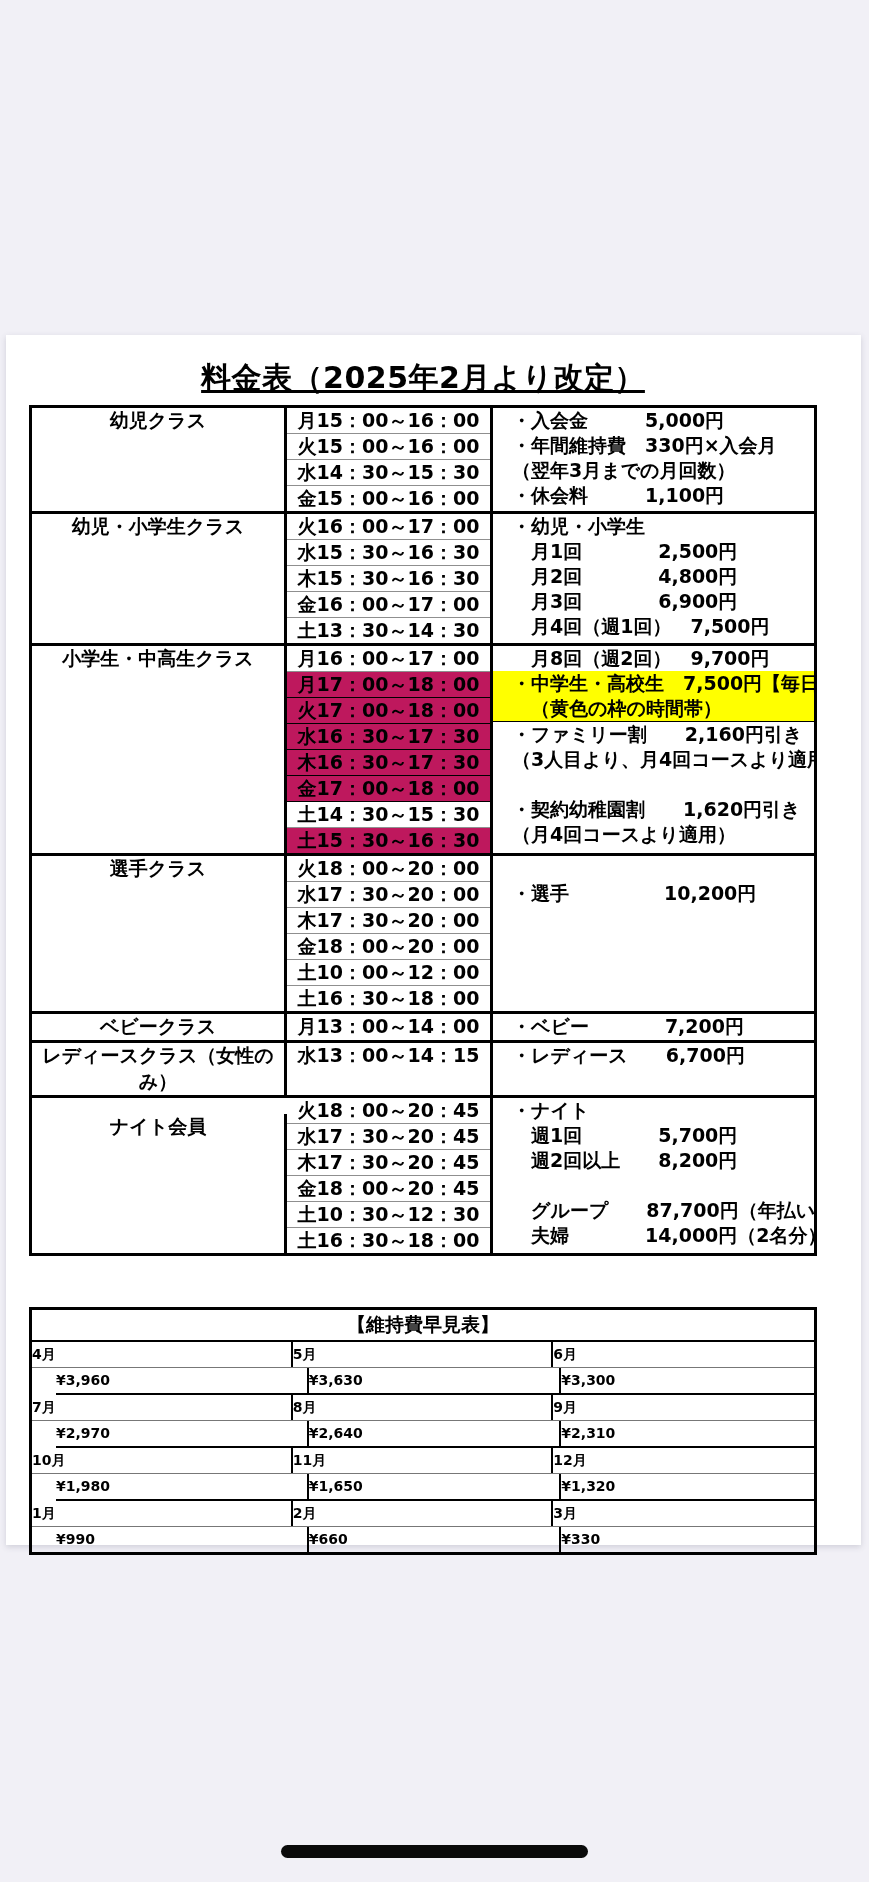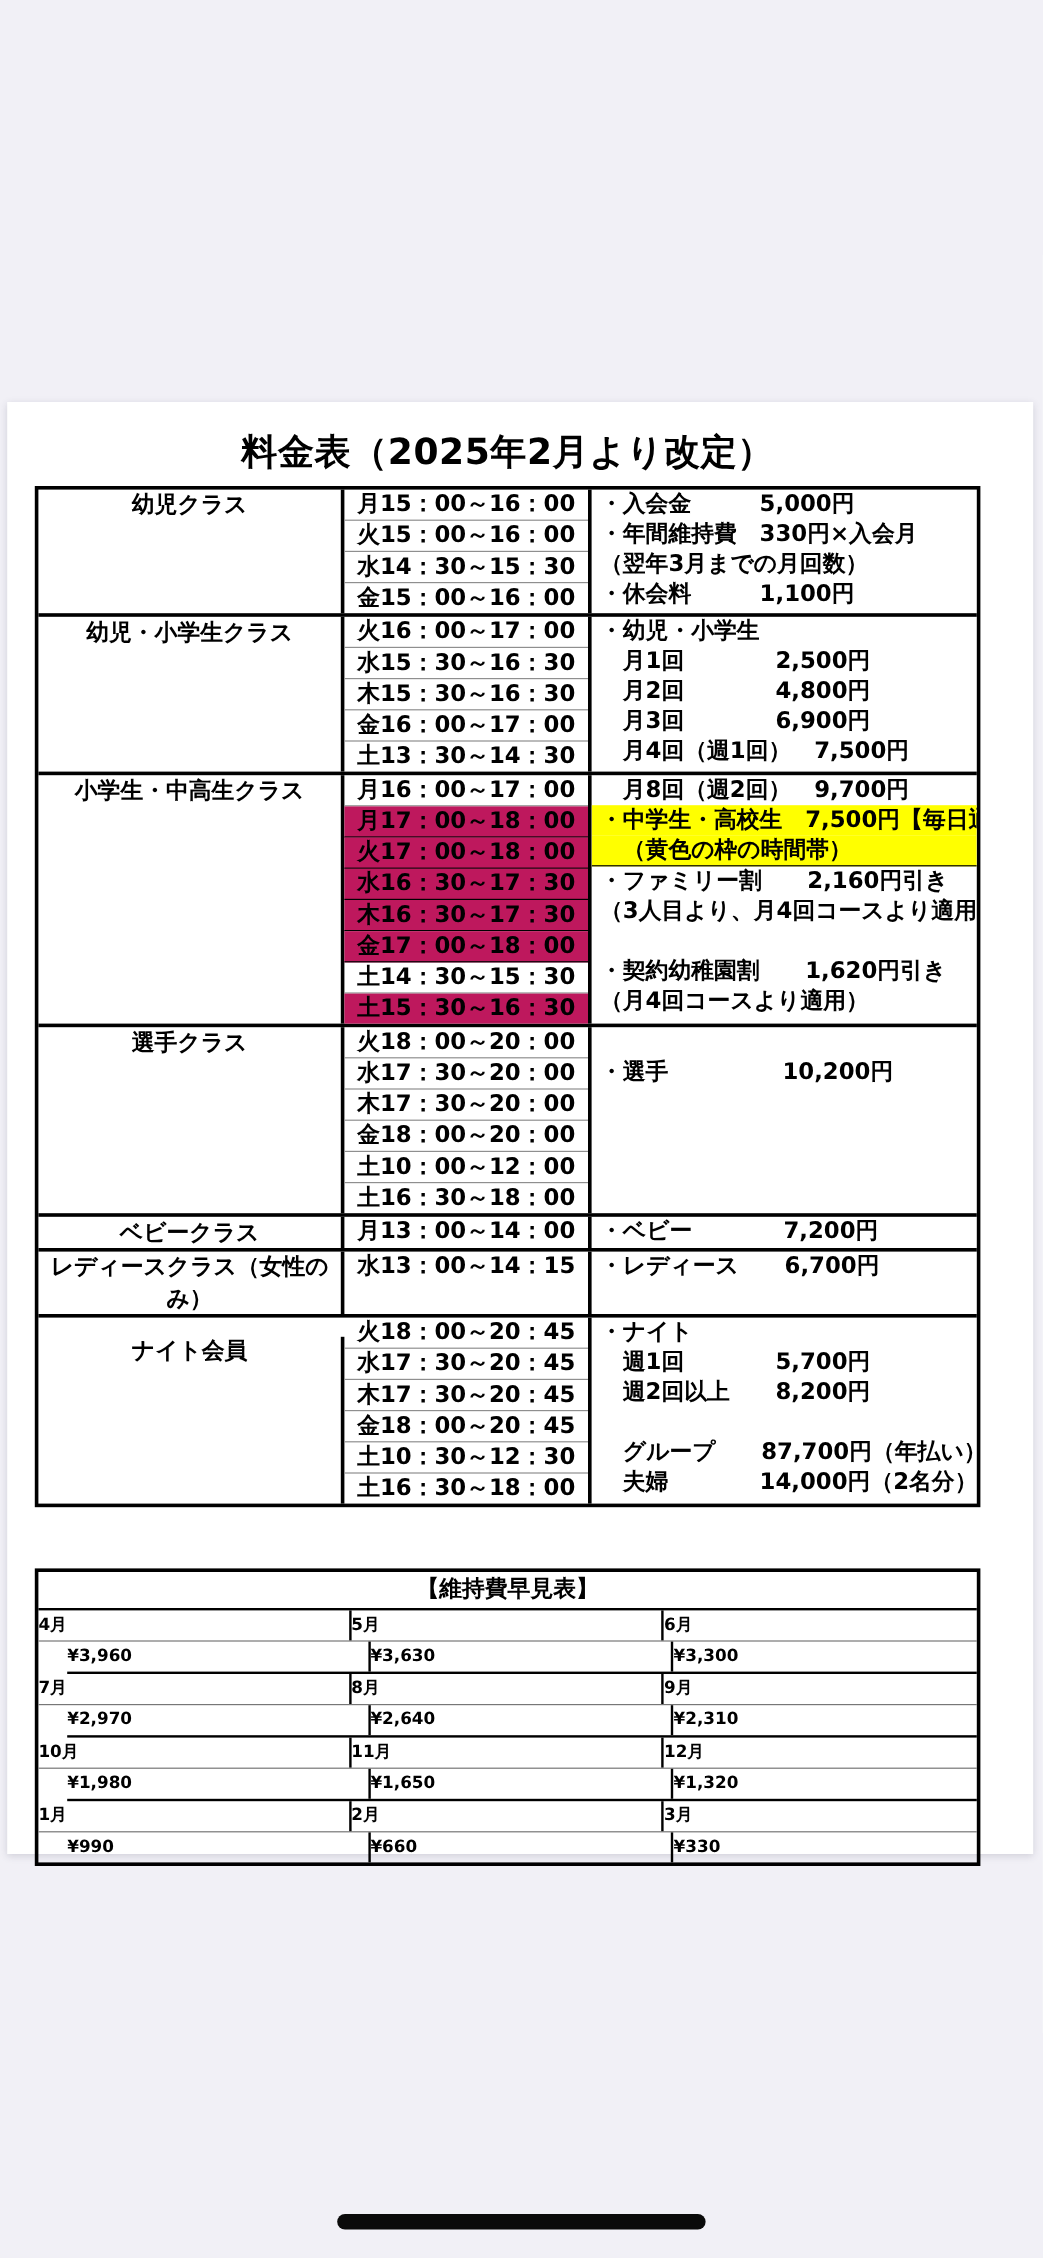--- a/index.html
+++ b/index.html
@@ -11,21 +11,21 @@
     -webkit-font-smoothing:antialiased;
   }
   .card{
     position:absolute;left:6px;top:335px;width:855px;height:1210px;
     background:#ffffff;
     box-shadow:0 2px 6px rgba(60,60,90,0.18);
   }
   .doc{position:absolute;left:23px;top:0;width:788px;}
   .doc-title{
     margin-top:22px;height:42px;line-height:42px;
-    text-align:center;font-size:30px;letter-spacing:0.5px;
+    text-align:center;font-size:30px;letter-spacing:0.5px;text-decoration:underline;
   }
   
   .main-table{margin-top:6px;border:3px solid #000;}
   .group{display:grid;grid-template-columns:255px 206px 1fr;}
   .group + .group{border-top:3px solid #000;}
   .cell{min-height:25px;}
   .cell-class{
     border-right:3px solid #000;
     display:flex;justify-content:center;
     font-size:19px;text-align:center;
@@ -36,21 +36,21 @@
   .time-row{
     height:25px;line-height:24px;text-align:center;
     font-size:19px;border-bottom:1px solid #8f8f8f;
     overflow:hidden;white-space:nowrap;
   }
   .cell-time .time-row:last-child{border-bottom:none;}
   .time-row.hl{background:#be185d;border-bottom-color:#000;}
   .cell-notes{overflow:hidden;}
   .note-row{
     height:25px;line-height:24px;font-size:19px;
-    padding-left:7px;white-space:pre;overflow:hidden;
+    padding-left:19px;white-space:pre;overflow:hidden;
   }
   .note-row.hl{background:#ffff00;}
   .note-row.hl-last{border-bottom:1px solid #000;}
   
   .maint-table{margin-top:51px;border:3px solid #000;}
   .maint-title{
     height:30px;line-height:29px;text-align:center;
     font-size:19px;border-bottom:2px solid #000;
   }
   .maint-row{display:grid;grid-template-columns:1fr 1fr 1fr;}

